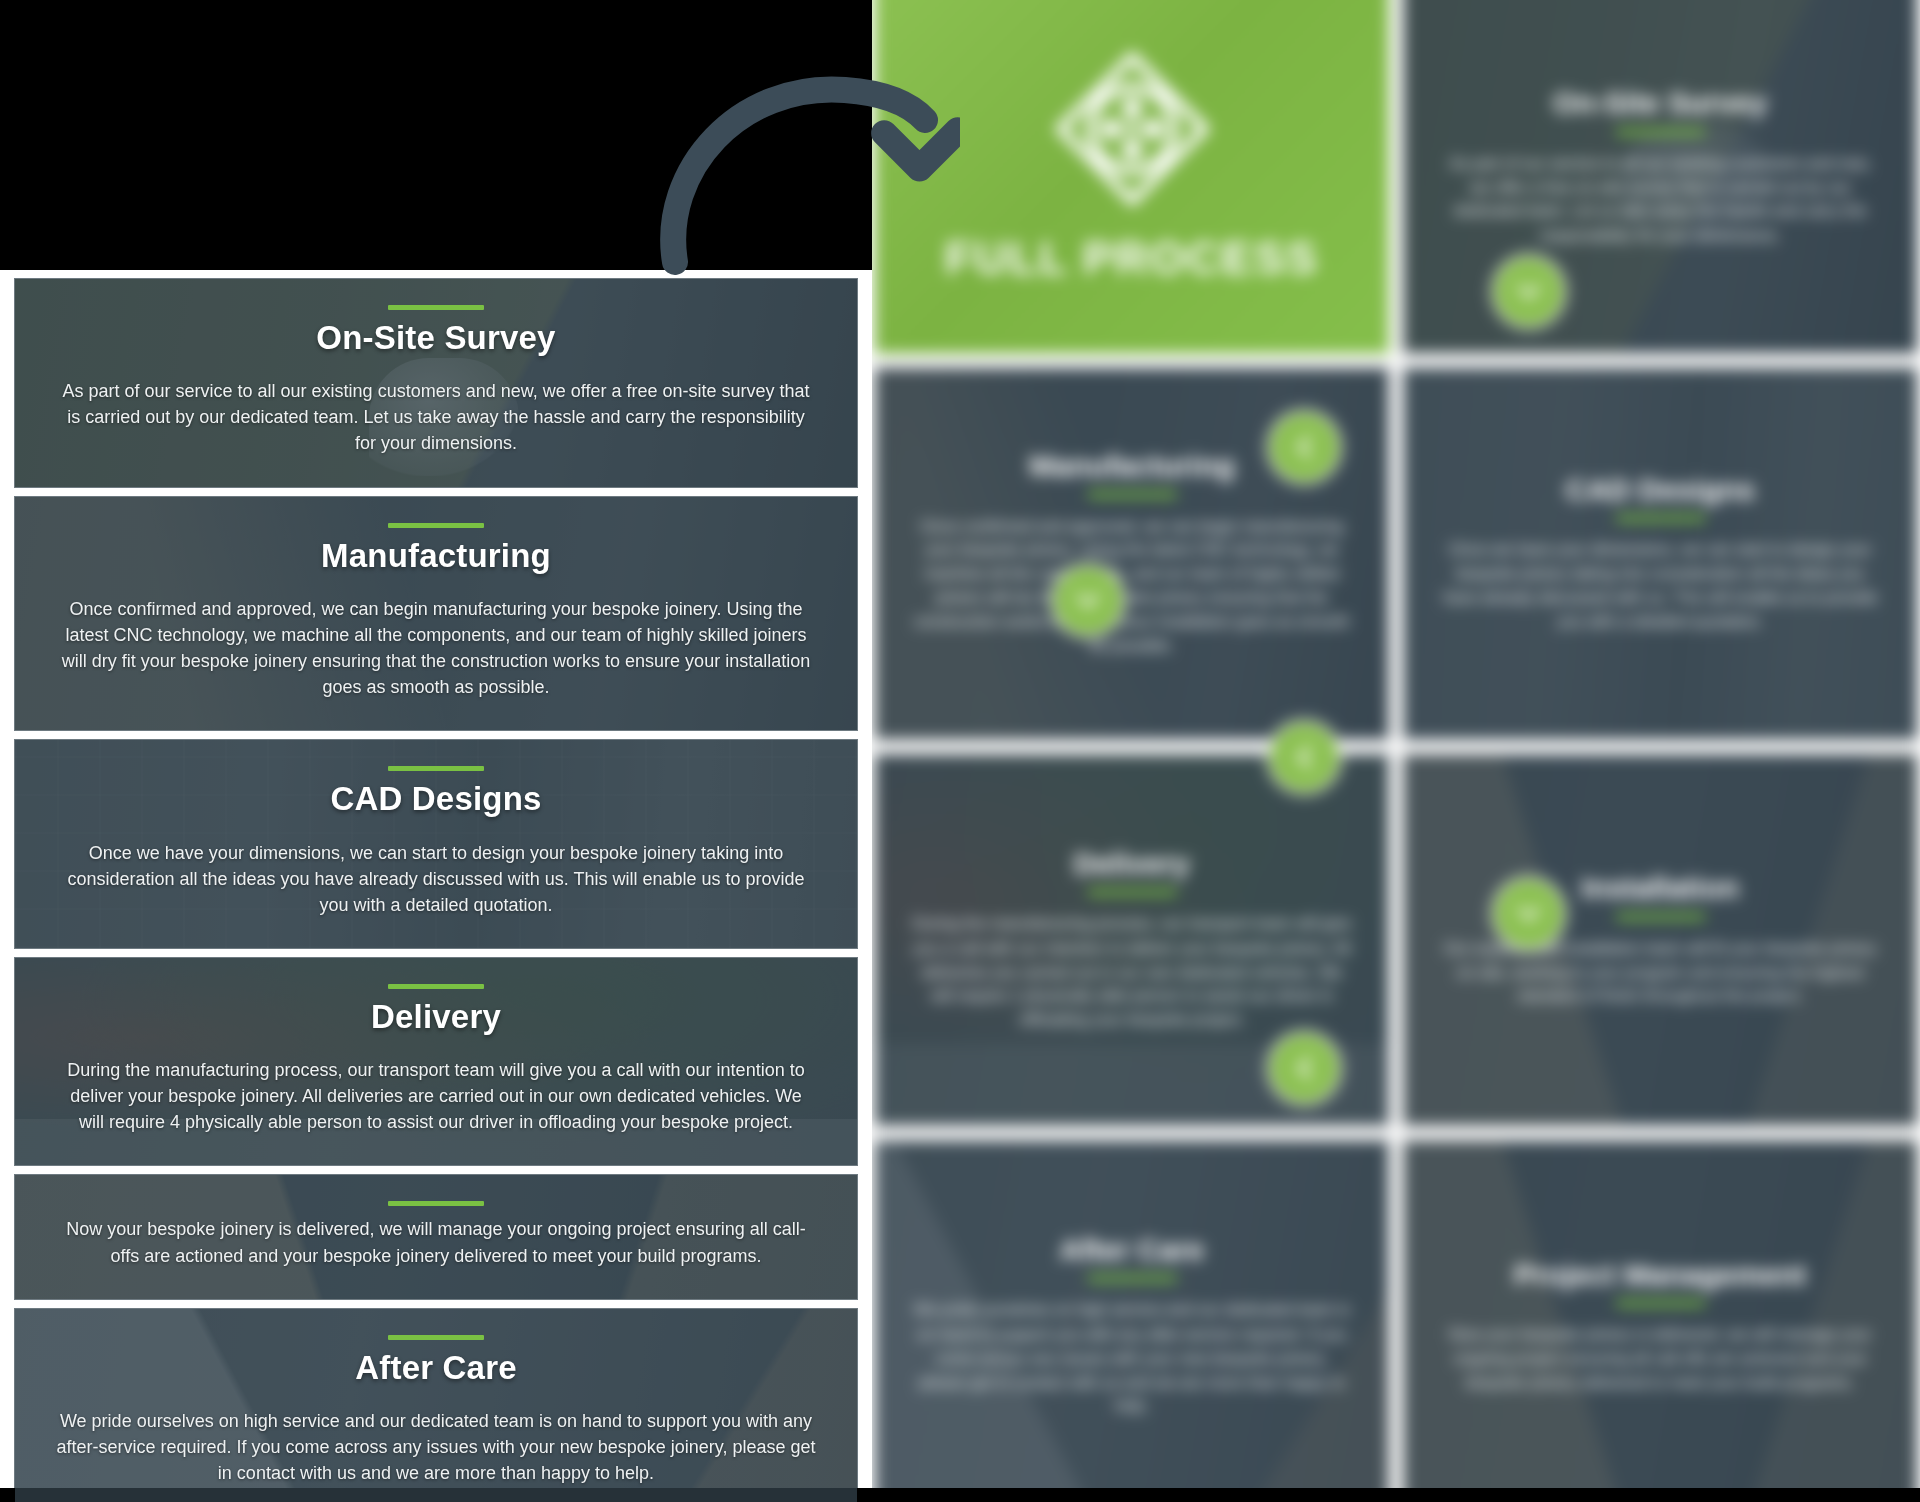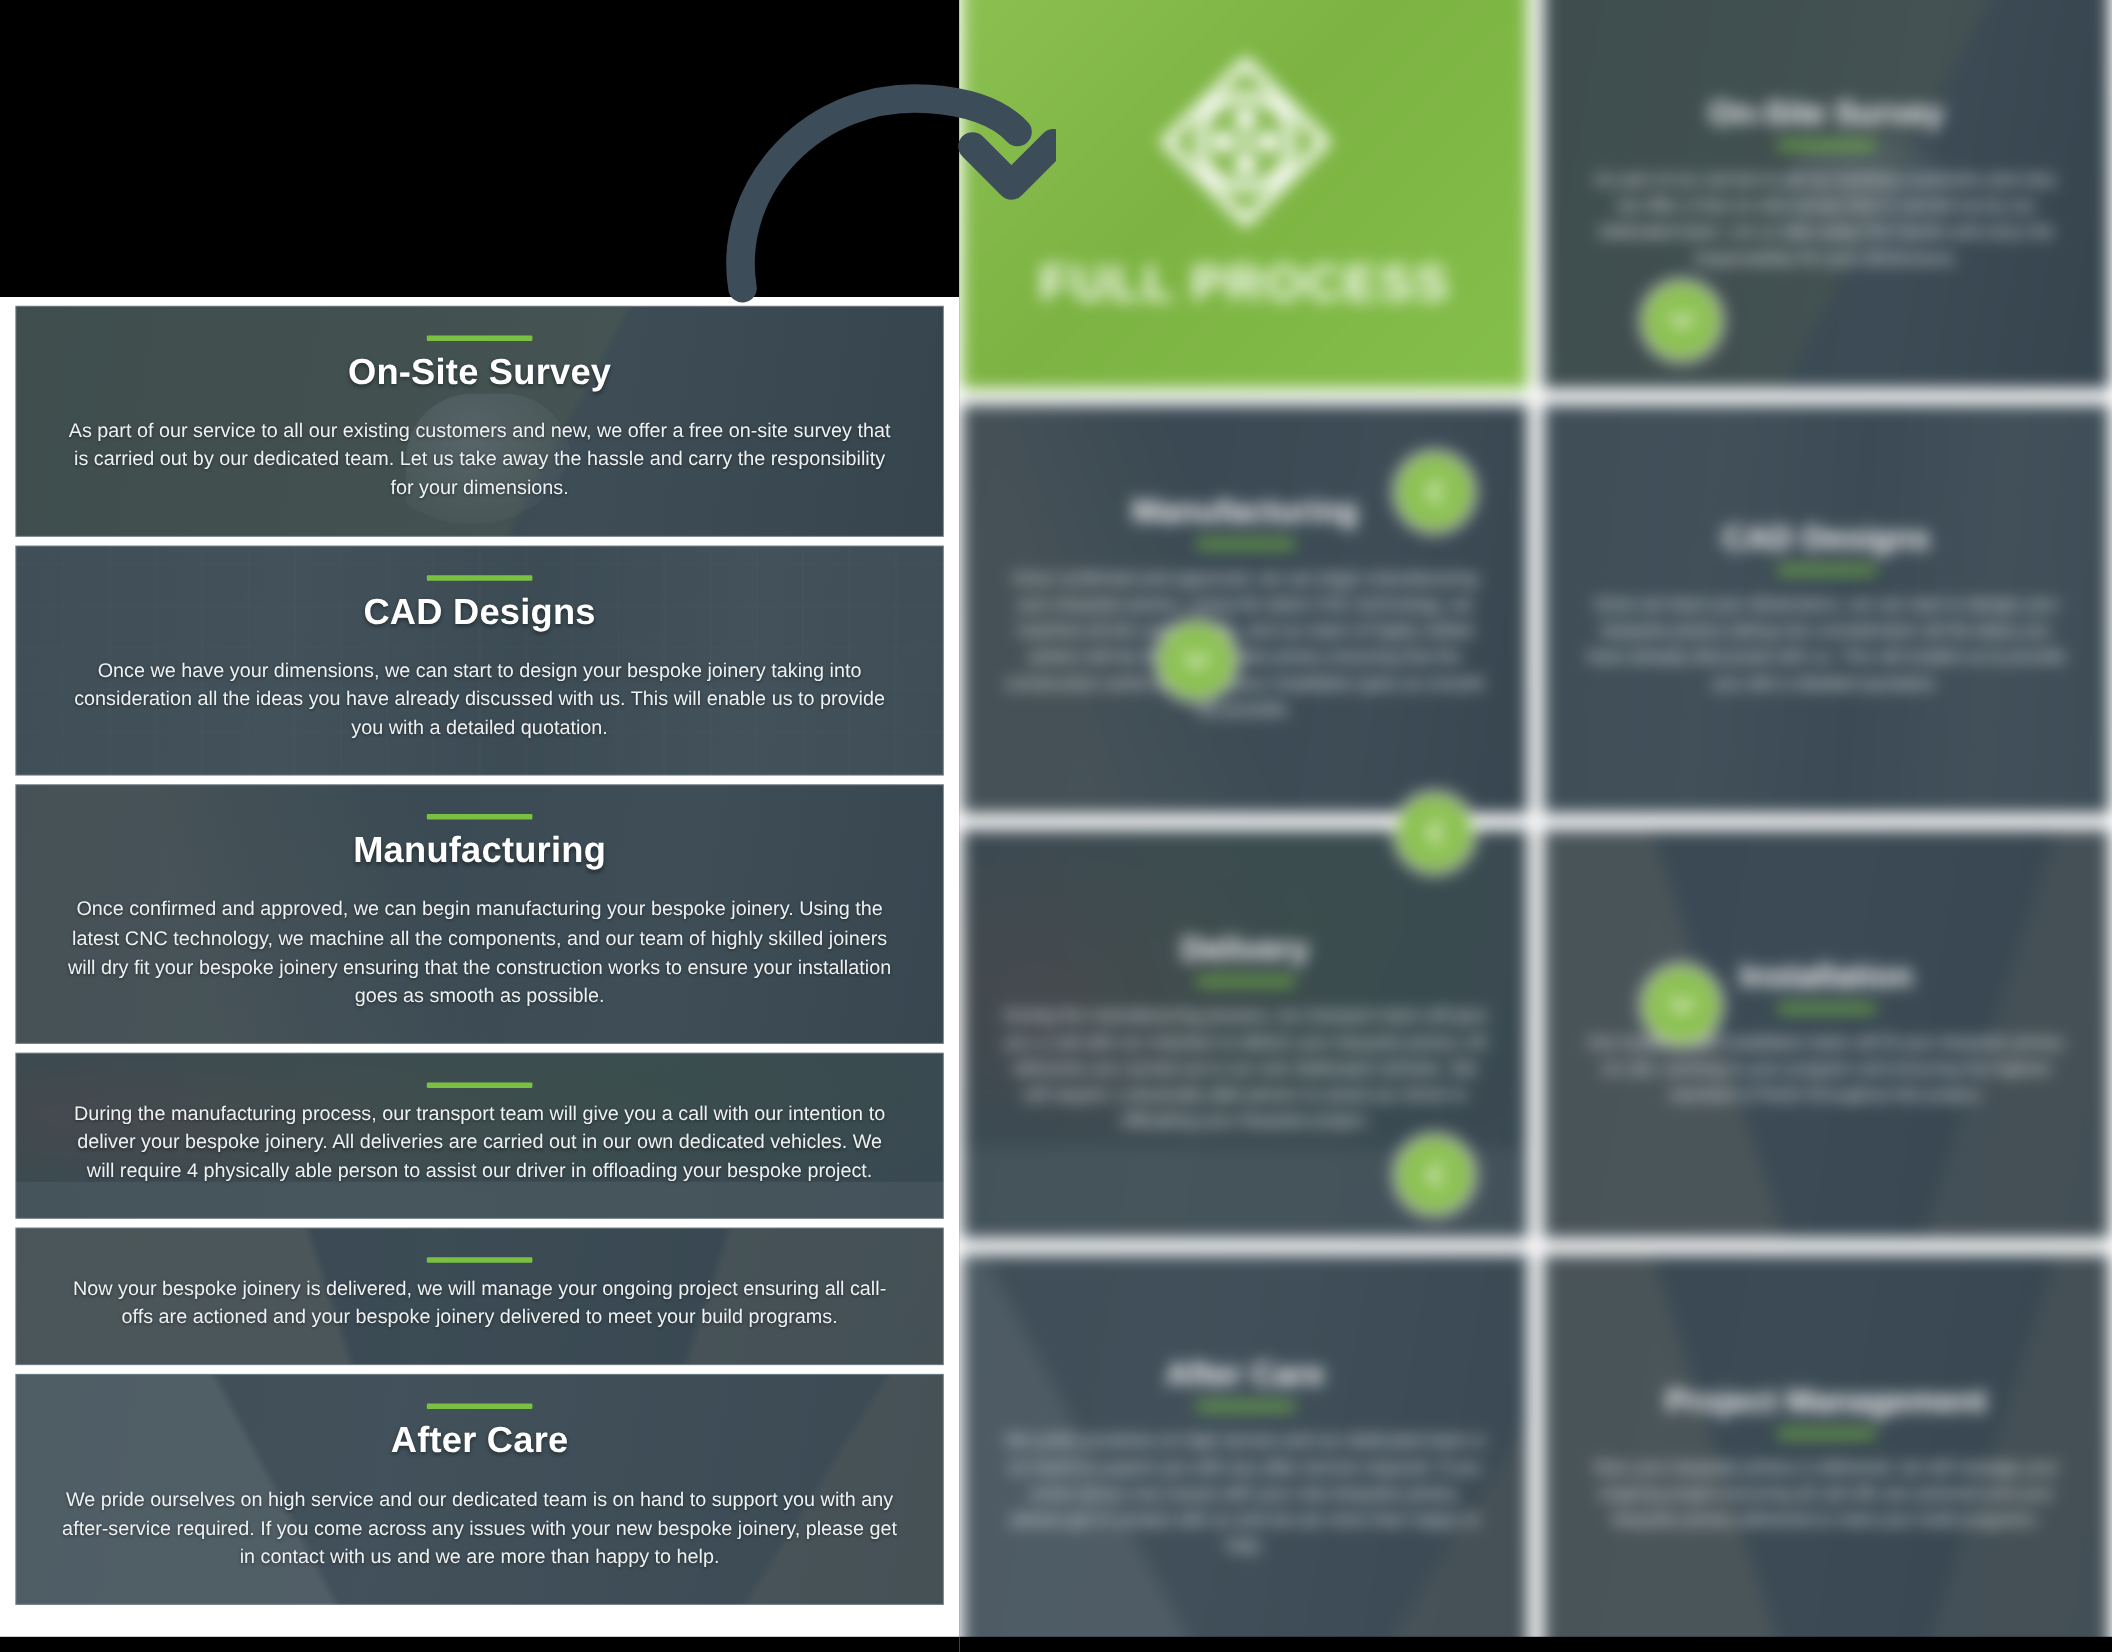--- a/index.html
+++ b/index.html
@@ -189,44 +189,45 @@
       <div class="bg bg-survey"></div>
       <div class="scrim"></div>
       <div class="inner">
         <div class="rule"></div>
         <div class="ptitle">On-Site Survey</div>
         <div class="pbody">As part of our service to all our existing customers and new, we offer a free on-site survey that is carried out by our dedicated team. Let us take away the hassle and carry the responsibility for your dimensions.</div>
       </div>
     </div>
 
     <div class="pcard">
+      <div class="bg bg-manu"></div>
+      <div class="scrim"></div>
+      <div class="inner">
+        <div class="rule"></div>
+        <div class="ptitle">Manufacturing</div>
+        <div class="pbody">Once confirmed and approved, we can begin manufacturing your bespoke joinery. Using the latest CNC technology, we machine all the components, and our team of highly skilled joiners will dry fit your bespoke joinery ensuring that the construction works to ensure your installation goes as smooth as possible.</div>
+      </div>
+    </div>
+
+    <div class="pcard">
       <div class="bg bg-cad"></div>
       <div class="scrim"></div>
       <div class="inner">
         <div class="rule"></div>
         <div class="ptitle">CAD Designs</div>
         <div class="pbody">Once we have your dimensions, we can start to design your bespoke joinery taking into consideration all the ideas you have already discussed with us. This will enable us to provide you with a detailed quotation.</div>
       </div>
     </div>
 
     <div class="pcard">
-      <div class="bg bg-manu"></div>
-      <div class="scrim"></div>
-      <div class="inner">
-        <div class="rule"></div>
-        <div class="ptitle">Manufacturing</div>
-        <div class="pbody">Once confirmed and approved, we can begin manufacturing your bespoke joinery. Using the latest CNC technology, we machine all the components, and our team of highly skilled joiners will dry fit your bespoke joinery ensuring that the construction works to ensure your installation goes as smooth as possible.</div>
-      </div>
-    </div>
-
-    <div class="pcard">
       <div class="bg bg-delivery"></div>
       <div class="scrim"></div>
       <div class="inner">
         <div class="rule"></div>
+        <div class="ptitle">Delivery</div>
         <div class="pbody">During the manufacturing process, our transport team will give you a call with our intention to deliver your bespoke joinery. All deliveries are carried out in our own dedicated vehicles. We will require 4 physically able person to assist our driver in offloading your bespoke project.</div>
       </div>
     </div>
 
     <div class="pcard">
       <div class="bg bg-pm"></div>
       <div class="scrim"></div>
       <div class="inner">
         <div class="rule"></div>
         <div class="pbody">Now your bespoke joinery is delivered, we will manage your ongoing project ensuring all call-offs are actioned and your bespoke joinery delivered to meet your build programs.</div>

